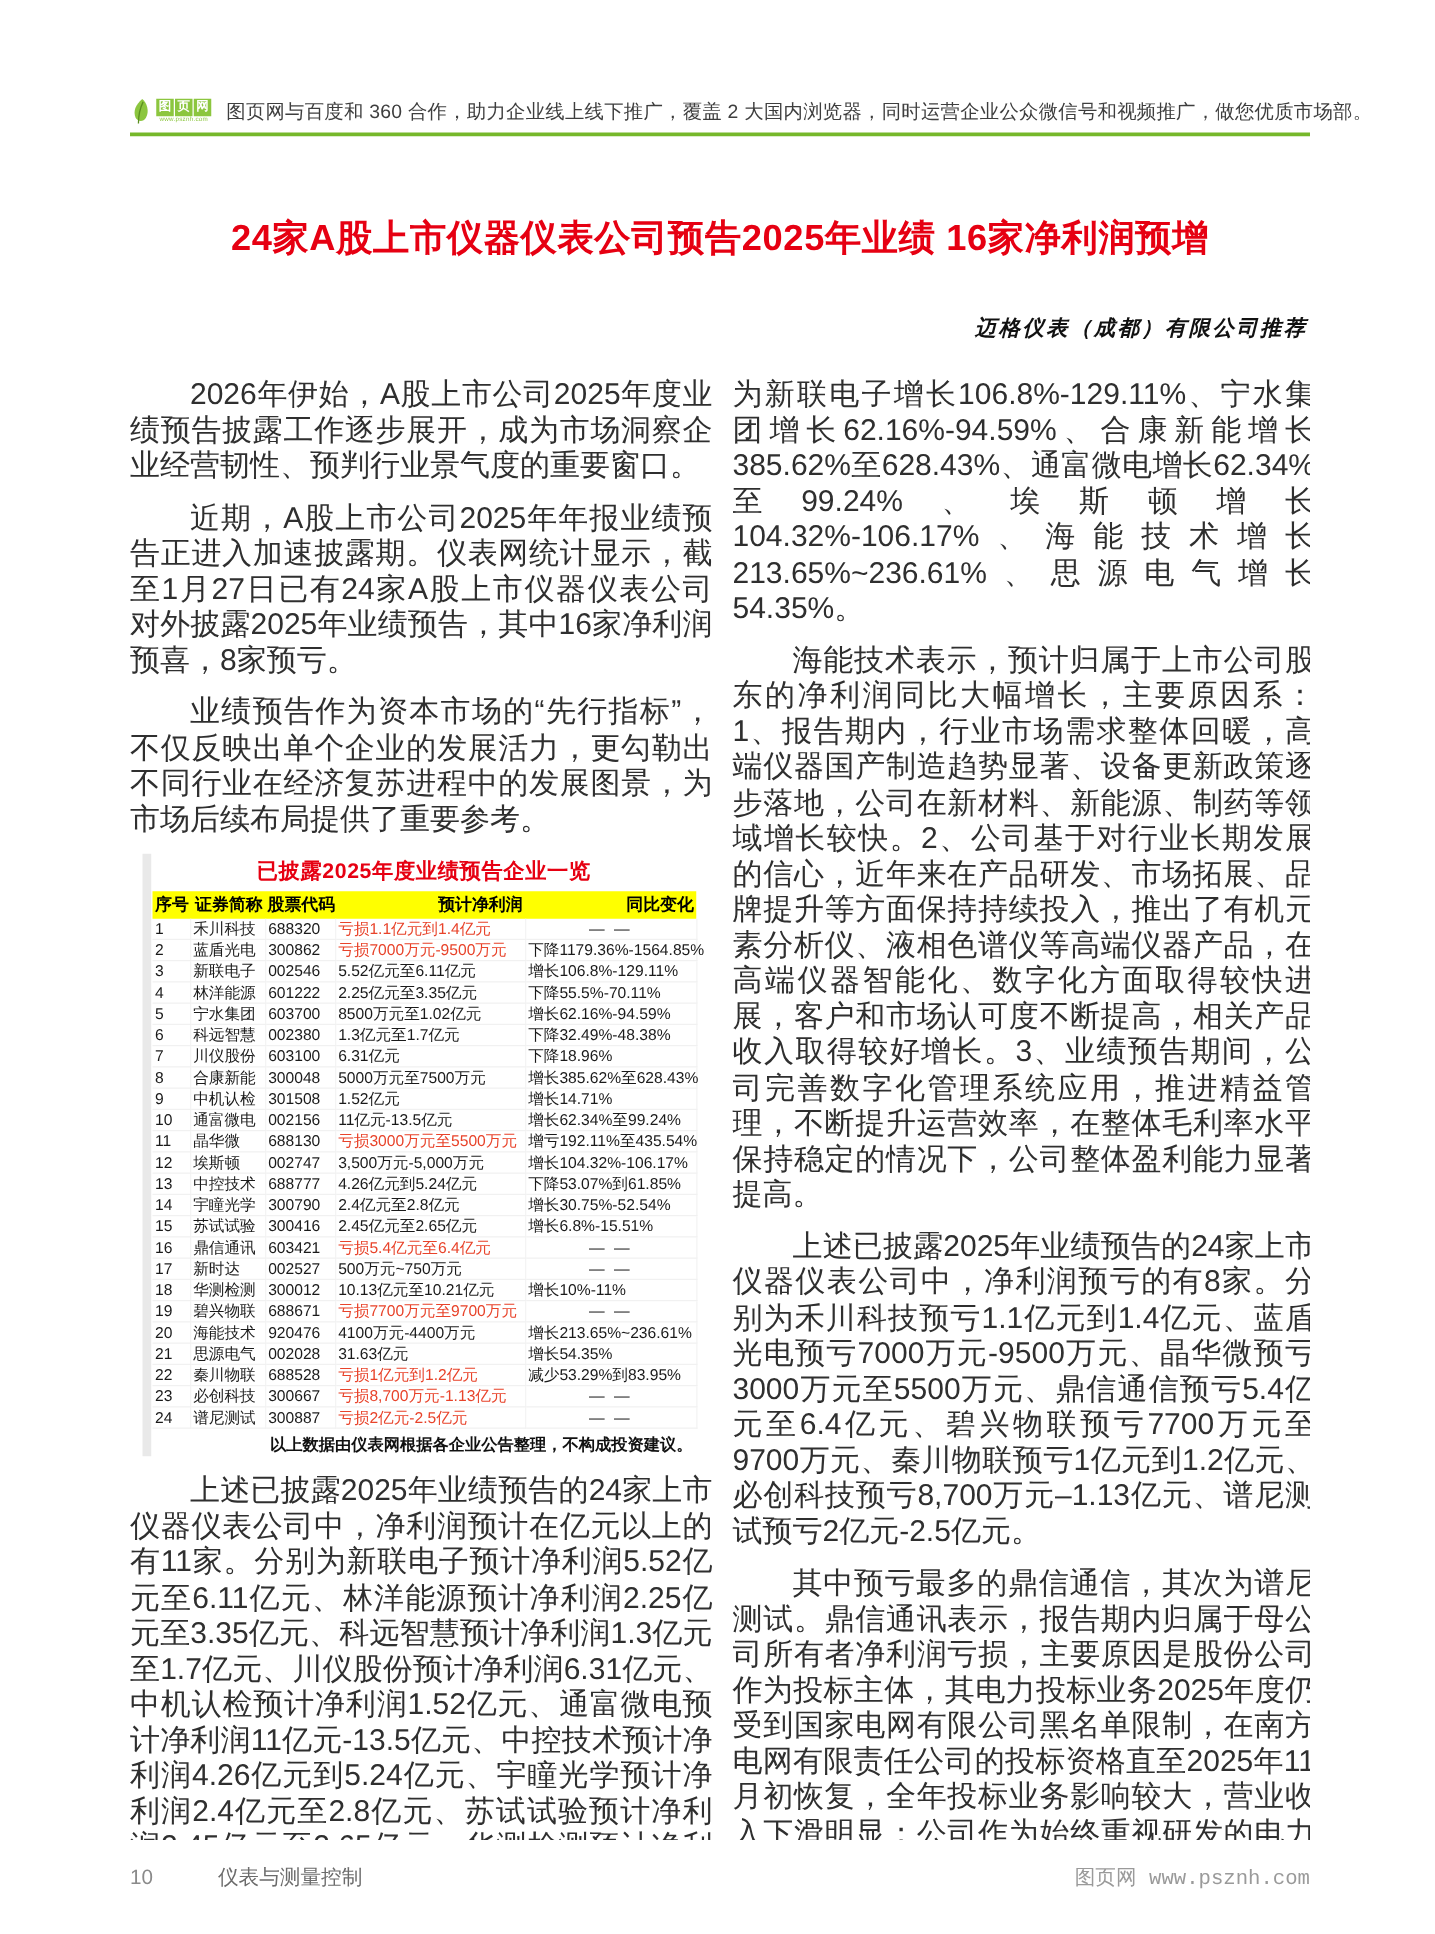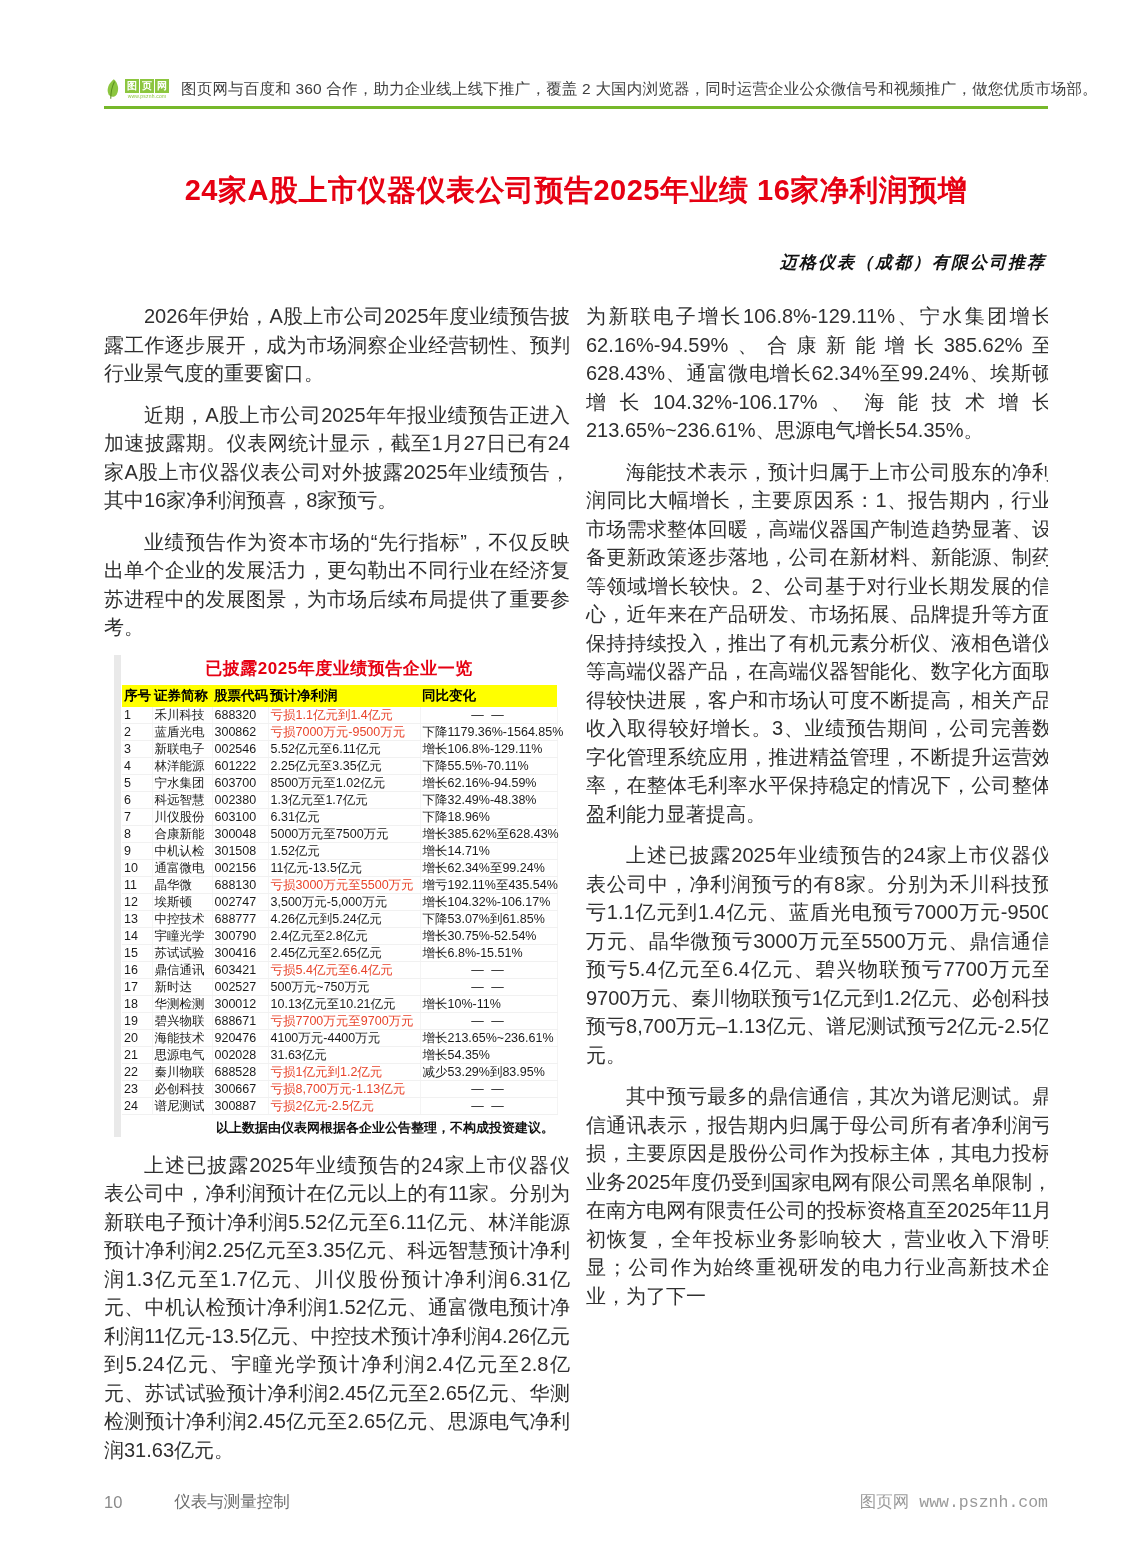--- a/index.html
+++ b/index.html
@@ -49,21 +49,21 @@
     font-style:italic;font-weight:bold;font-size:17px;color:#111;
     letter-spacing:2px;
   }
 
   
   .columns{
     margin-top:28px;display:flex;gap:16px;height:1170px;overflow:hidden;
   }
   .col{width:466px;flex:0 0 466px;}
   .col p{
-    margin:0 0 13px 0;font-size:20px;line-height:28.5px;
+    margin:0 0 13px 0;font-size:24px;line-height:28.5px;
     color:var(--body-text);text-align:justify;text-indent:2em;
   }
   .col p.no-indent{text-indent:0;}
 
   
   .sheet{
     width:442px;margin:4px 0 14px 10px;
     border-left:7px solid #e9e9e9;
     padding-left:1px;
   }
@@ -72,24 +72,24 @@
     text-align:center;padding:2px 0 5px 0;letter-spacing:.5px;
   }
   table{border-collapse:collapse;width:100%;table-layout:fixed;}
   col.c-no{width:30px;}
   col.c-name{width:60px;}
   col.c-code{width:56px;}
   col.c-profit{width:152px;}
   col.c-change{width:137px;}
   th{
     background:var(--header-yellow);color:#000;
-    font-size:13.5px;font-weight:bold;text-align:left;
+    font-size:13.5px;font-weight:bold;text-align:right;
     padding:2px 2px;white-space:nowrap;
   }
-  th.center{text-align:left;margin-left:44px;}
+  th.center{text-align:right;margin-left:44px;}
   td{
     font-size:12.5px;color:#1a1a1a;padding:1px 2px;
     white-space:nowrap;overflow:visible;
     border-bottom:1px solid #f1f1f1;border-right:1px solid #f4f4f4;
     height:15px;line-height:14px;
   }
   td.loss{color:var(--loss-red);}
   td.dash{text-align:center;letter-spacing:2px;}
   .footnote{
     font-size:13px;font-weight:bold;color:#111;

